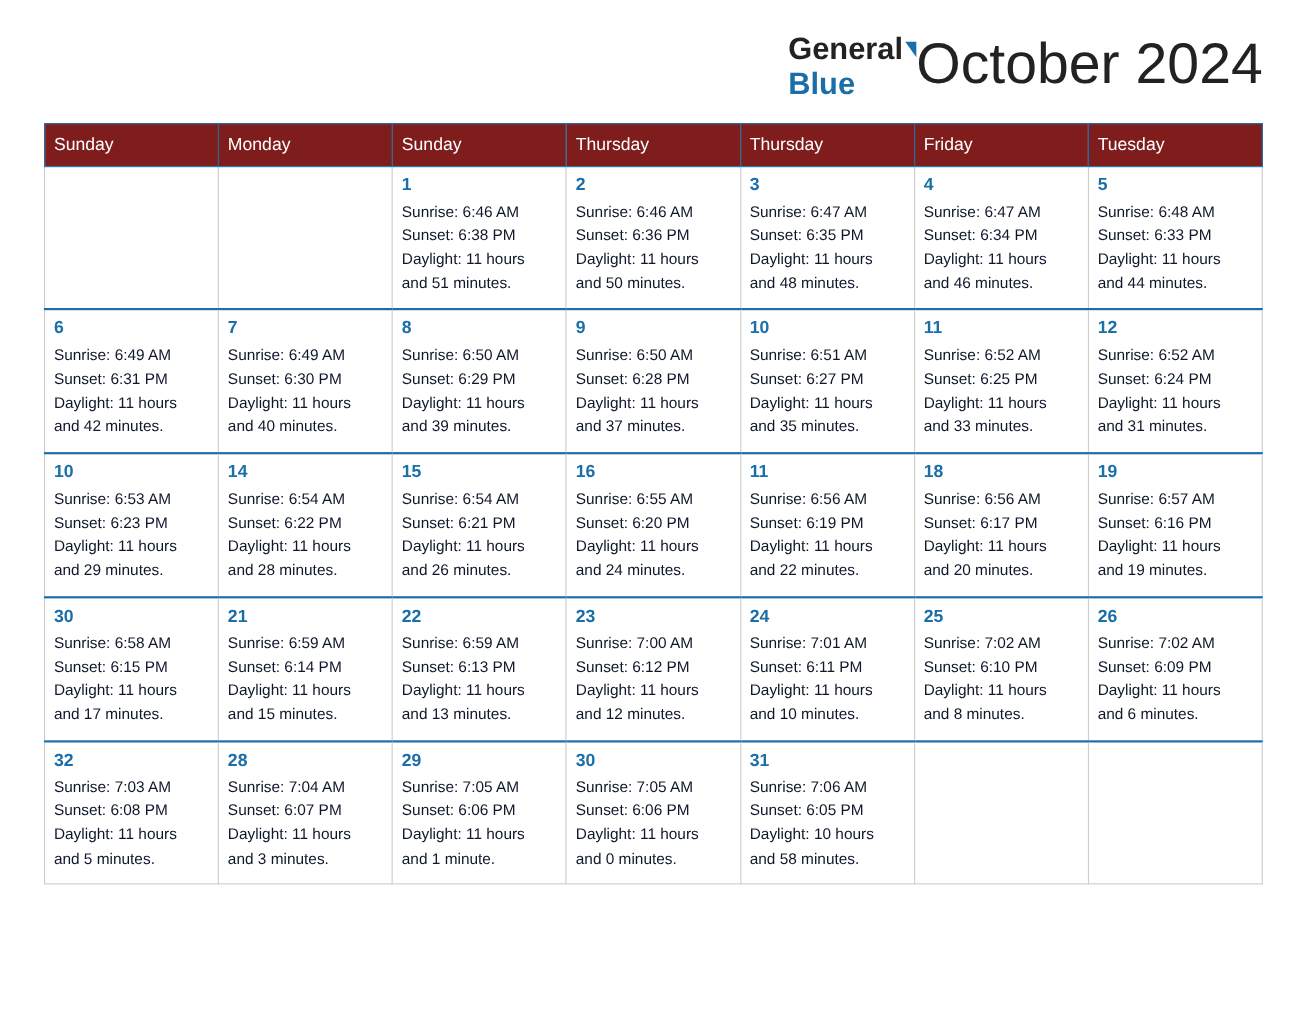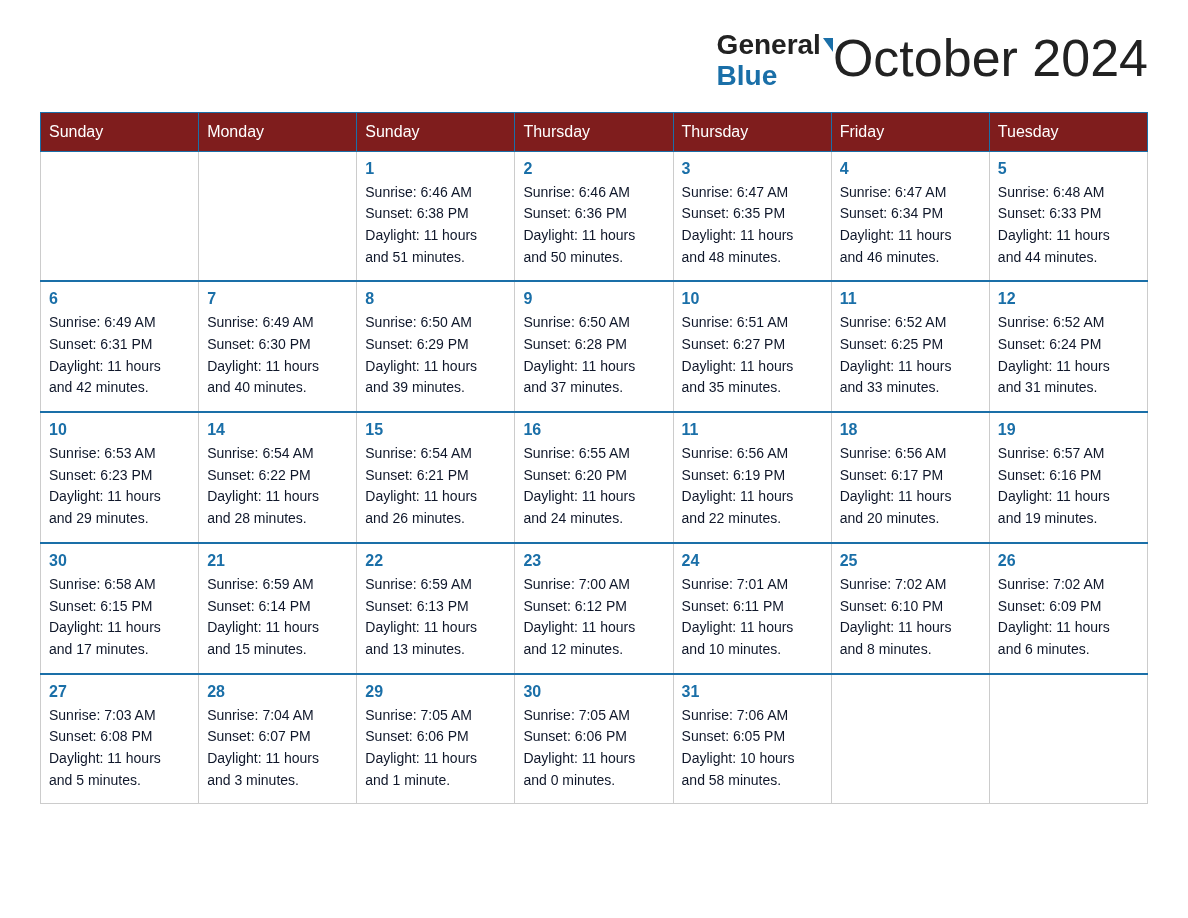--- a/index.html
+++ b/index.html
@@ -238,21 +238,21 @@
           <span class="day-num">25</span>
           <div class="day-info">Sunrise: 7:02 AM<br>Sunset: 6:10 PM<br>Daylight: 11 hours<br>and 8 minutes.</div>
         </td>
         <td>
           <span class="day-num">26</span>
           <div class="day-info">Sunrise: 7:02 AM<br>Sunset: 6:09 PM<br>Daylight: 11 hours<br>and 6 minutes.</div>
         </td>
       </tr>
       <tr class="row-divider">
         <td>
-          <span class="day-num">27</span>
+          <span class="day-num">32</span>
           <div class="day-info">Sunrise: 7:03 AM<br>Sunset: 6:08 PM<br>Daylight: 11 hours<br>and 5 minutes.</div>
         </td>
         <td>
           <span class="day-num">28</span>
           <div class="day-info">Sunrise: 7:04 AM<br>Sunset: 6:07 PM<br>Daylight: 11 hours<br>and 3 minutes.</div>
         </td>
         <td>
           <span class="day-num">29</span>
           <div class="day-info">Sunrise: 7:05 AM<br>Sunset: 6:06 PM<br>Daylight: 11 hours<br>and 1 minute.</div>
         </td>

